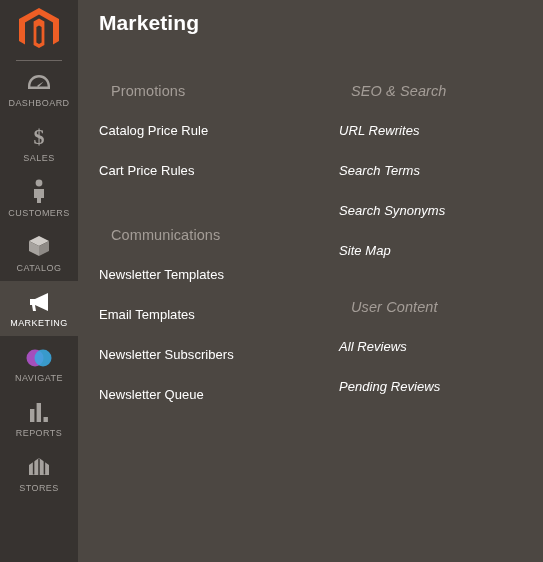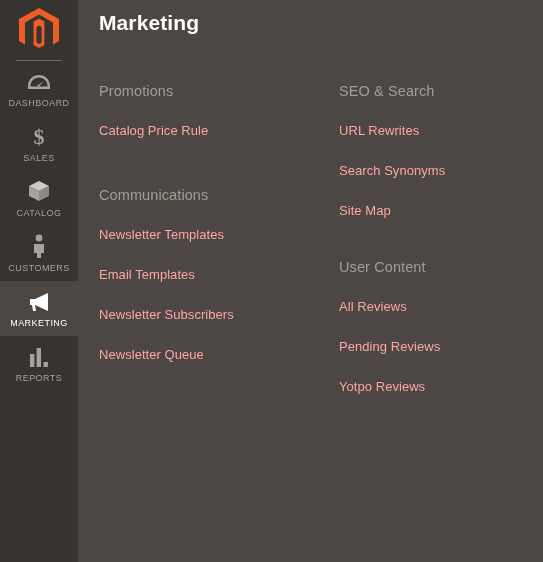--- a/index.html
+++ b/index.html
@@ -91,36 +91,37 @@
     letter-spacing: 0.1px;
   }
   .menu-columns {
     position: absolute;
     left: 0;
     top: 78px;
     width: 465px;
     display: flex;
   }
   .menu-col { width: 240px; padding-left: 21px; }
-  .menu-col.col-right { width: 200px; padding-left: 21px; }
+  .menu-col.col-right { width: 200px; padding-left: 21px; font-style: italic; }
 
   .group { margin-bottom: 0; }
   .group-title {
     font-size: 14.5px;
     color: #a49d97;
     font-weight: normal;
     height: 40px;
     line-height: 26px;
     letter-spacing: 0.1px;
+    margin-left: 12px;
   }
   .group-items { list-style: none; }
   .group-link {
     display: block;
     font-size: 13px;
-    color: #fca5a5;
+    color: #ffffff;
     text-decoration: none;
     height: 40px;
     line-height: 26px;
     letter-spacing: 0.05px;
     cursor: pointer;
   }
   .spacer-24 { height: 24px; }
   .spacer-16 { height: 16px; }
 </style>
 </head>
@@ -155,80 +156,102 @@
       <span class="nav-icon">
         <svg width="18" height="24" viewBox="0 0 18 24" aria-hidden="true">
           <text x="9" y="20" text-anchor="middle" font-family="Liberation Serif, serif" font-size="22" font-weight="bold" fill="#a6a29e">$</text>
         </svg>
       </span>
       <span class="nav-label">SALES</span>
     </a>
 
     <a class="nav-item" href="#">
       <span class="nav-icon">
+        <svg width="16" height="24" viewBox="0 0 16 24" aria-hidden="true">
+          <circle cx="8" cy="4" r="3.4" fill="#a6a29e"></circle>
+          <path d="M3 10h10v9h-3v5H6v-5H3z" fill="#a6a29e"></path>
+        </svg>
+      </span>
+      <span class="nav-label">CUSTOMERS</span>
+    </a>
+
+    <a class="nav-item" href="#">
+      <span class="nav-icon">
         <svg width="24" height="24" viewBox="0 0 24 24" aria-hidden="true">
           <polygon points="12,2 22,7 12,12 2,7" fill="#cfcbc7"></polygon>
           <polygon points="2,7 12,12 12,22 2,17" fill="#a6a29e"></polygon>
           <polygon points="22,7 12,12 12,22 22,17" fill="#8e8a86"></polygon>
         </svg>
       </span>
       <span class="nav-label">CATALOG</span>
     </a>
 
-    <a class="nav-item" href="#">
-      <span class="nav-icon">
-        <svg width="16" height="24" viewBox="0 0 16 24" aria-hidden="true">
-          <circle cx="8" cy="4" r="3.4" fill="#a6a29e"></circle>
-          <path d="M3 10h10v9h-3v5H6v-5H3z" fill="#a6a29e"></path>
-        </svg>
-      </span>
-      <span class="nav-label">CUSTOMERS</span>
-    </a>
-
     <a class="nav-item active" href="#">
       <span class="nav-icon">
         <svg width="24" height="22" viewBox="0 0 24 22" aria-hidden="true">
           <path d="M21 2L8 8v6l13 6z" fill="#ffffff"></path>
           <path d="M3 8h5v6H3z" fill="#ffffff"></path>
           <path d="M5 14h3l1 6H6z" fill="#ffffff"></path>
         </svg>
       </span>
       <span class="nav-label">MARKETING</span>
     </a>
 
 
+    <a class="nav-item" href="#">
+      <span class="nav-icon">
+        <svg width="26" height="20" viewBox="0 0 26 20" aria-hidden="true">
+          <circle cx="9" cy="10" r="8.5" fill="#a44fbc"></circle>
+          <circle cx="17" cy="10" r="8.5" fill="#3aa8e0" opacity="0.88"></circle>
+        </svg>
+      </span>
+      <span class="nav-label">NAVIGATE</span>
+    </a>
 
     <a class="nav-item" href="#">
       <span class="nav-icon">
         <svg width="22" height="22" viewBox="0 0 22 22" aria-hidden="true">
           <rect x="2" y="8" width="4.4" height="13" fill="#a6a29e"></rect>
           <rect x="8.6" y="2" width="4.4" height="19" fill="#a6a29e"></rect>
           <rect x="15.5" y="16" width="4.4" height="5" fill="#a6a29e"></rect>
         </svg>
       </span>
       <span class="nav-label">REPORTS</span>
     </a>
 
+    <a class="nav-item" href="#">
+      <span class="nav-icon">
+        <svg width="24" height="22" viewBox="0 0 24 22" aria-hidden="true">
+          <path d="M12 2L2 9h20z" fill="#a6a29e"></path>
+          <rect x="2" y="9" width="20" height="10" fill="#a6a29e"></rect>
+          <path d="M6.6 3.6v15M12 2.4v16.6M17.4 3.6v15" stroke="#373330" stroke-width="1.5"></path>
+        </svg>
+      </span>
+      <span class="nav-label">STORES</span>
+    </a>
 
   </nav>
 
   <section class="main">
 
     <h1 class="page-title">Marketing</h1>
 
     <div class="menu-columns">
 
       <div class="menu-col col-left">
 
         <div class="group">
           <div class="group-title">Promotions</div>
           <ul class="group-items">
             <li>
                 <a class="group-link" href="#">Catalog Price Rule</a>
               </li>
+            <li>
+                <a class="group-link" href="#">Cart Price Rules</a>
+              </li>
           </ul>
         </div>
 
         <div class="spacer-24"></div>
 
         <div class="group">
           <div class="group-title">Communications</div>
           <ul class="group-items">
             <li>
                 <a class="group-link" href="#">Newsletter Templates</a>
@@ -249,42 +272,42 @@
 
       <div class="menu-col col-right">
 
         <div class="group">
           <div class="group-title">SEO &amp; Search</div>
           <ul class="group-items">
             <li>
                 <a class="group-link" href="#">URL Rewrites</a>
               </li>
             <li>
+                <a class="group-link" href="#">Search Terms</a>
+              </li>
+            <li>
                 <a class="group-link" href="#">Search Synonyms</a>
               </li>
             <li>
                 <a class="group-link" href="#">Site Map</a>
               </li>
           </ul>
         </div>
 
         <div class="spacer-16"></div>
 
         <div class="group">
           <div class="group-title">User Content</div>
           <ul class="group-items">
             <li>
                 <a class="group-link" href="#">All Reviews</a>
               </li>
             <li>
                 <a class="group-link" href="#">Pending Reviews</a>
               </li>
-            <li>
-                <a class="group-link" href="#">Yotpo Reviews</a>
-              </li>
           </ul>
         </div>
 
       </div>
 
     </div>
   </section>
 
 </div>
 

